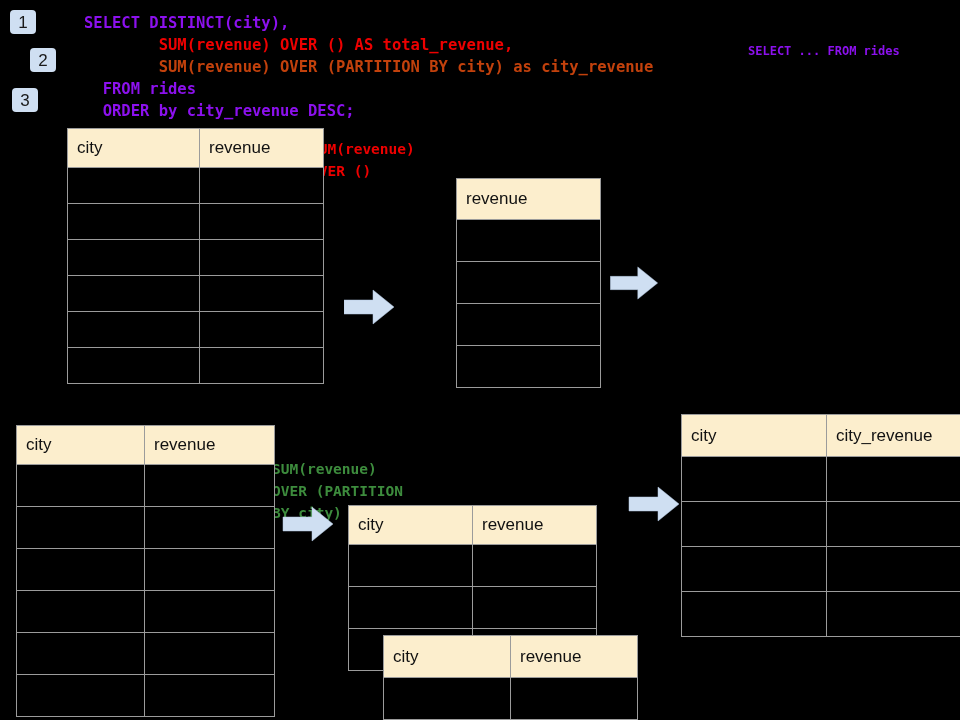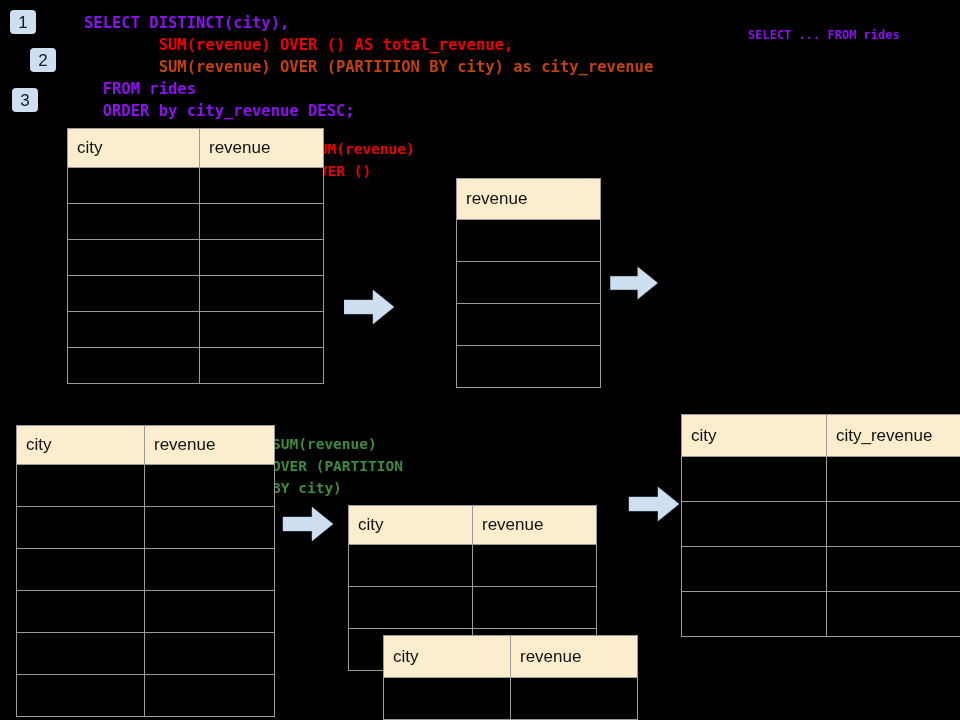--- a/index.html
+++ b/index.html
@@ -110,26 +110,26 @@
 <div id="canvas">
 
   <div id="badges-host">
       <div class="badge" style="left: 10px; top: 10px;">1</div>
       <div class="badge" style="left: 30px; top: 48px;">2</div>
       <div class="badge" style="left: 12px; top: 88px;">3</div>
     </div>
 
   <div class="code" id="sql-block" style="left:84px; top:12px;"><div class="code-line c-purple">SELECT DISTINCT(city),</div><div class="code-line c-red">        SUM(revenue) OVER () AS total_revenue,</div><div class="code-line c-green">        SUM(revenue) OVER (PARTITION BY city) as city_revenue</div><div class="code-line c-purple">  FROM rides</div><div class="code-line c-purple">  ORDER by city_revenue DESC;</div></div>
 
-  <div class="side-note" id="side-note" style="left:748px; top:26px;">SELECT ... FROM rides</div>
+  <div class="side-note" id="side-note" style="left:748px; top:42px;">SELECT ... FROM rides</div>
 
   <div id="annot-host">
       <div class="annot annot-red" style="left: 310px; top: 138px;">SUM(revenue)
 OVER ()</div>
-      <div class="annot annot-green" style="left: 272px; top: 433px;">SUM(revenue)
+      <div class="annot annot-green" style="left: 272px; top: 458px;">SUM(revenue)
 OVER (PARTITION
 BY city)</div>
     </div>
 
   <div id="tables-host">
       <table class="tbl" style="left: 67px; top: 128px; width: 236px;">
         <thead>
           <tr>
             <th style="width: 122px; height: 38px;">city</th>
             <th style="width: 114px; height: 38px;">revenue</th>

